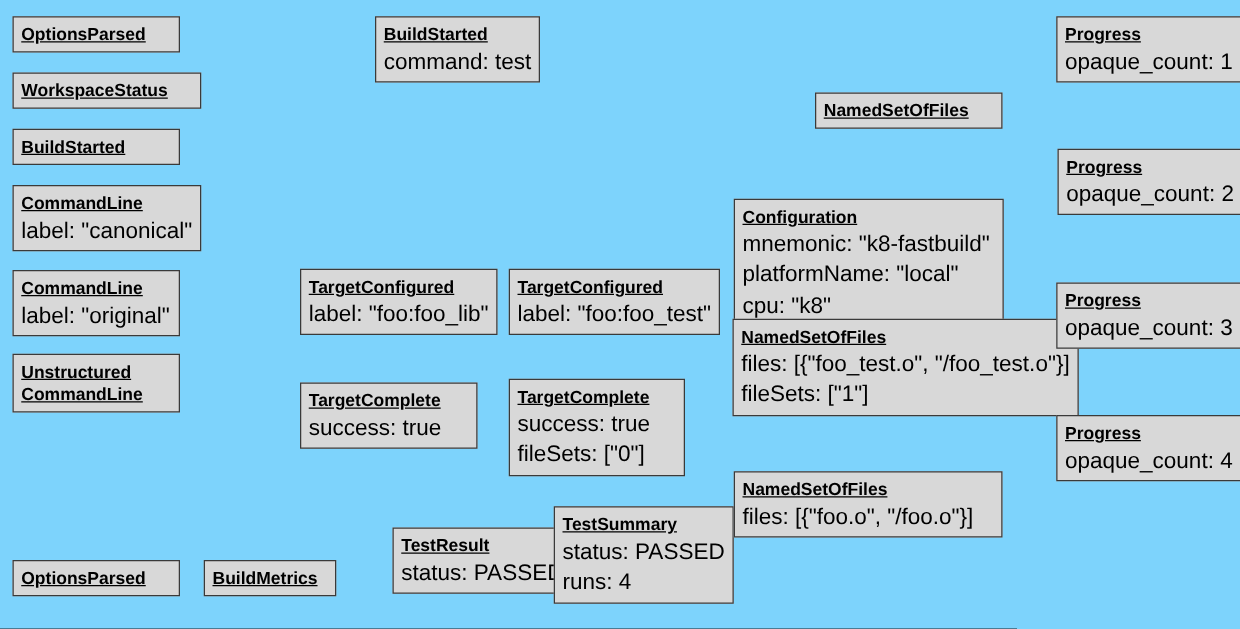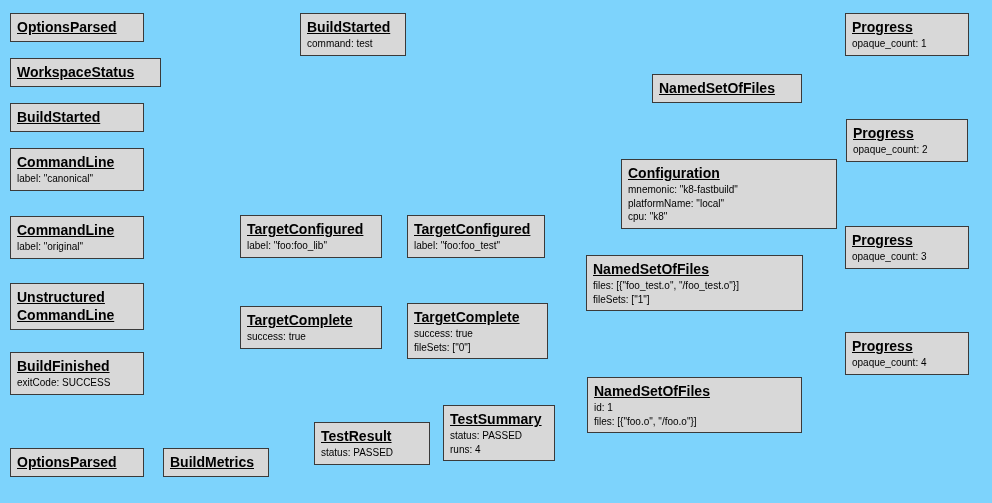--- a/index.html
+++ b/index.html
@@ -26,21 +26,21 @@
   }
   .node-title {
     font-size: 14px;
     font-weight: bold;
     text-decoration: underline;
     line-height: 1.3;
     white-space: pre-line;
     margin-bottom: 1px;
   }
   .node-prop {
-    font-size: 10px;
+    font-size: 18px;
     line-height: 1.35;
     white-space: nowrap;
   }
 </style>
 </head>
 <body>
 
 <div class="canvas">
 
   <div class="node" style="left:10px; top:13px; min-width:134px">
@@ -63,24 +63,20 @@
   <div class="node" style="left:10px; top:216px; min-width:134px">
     <div class="node-title">CommandLine</div>
     <div class="node-prop">label: "original"</div>
   </div>
 
   <div class="node" style="left:10px; top:283px; min-width:134px">
     <div class="node-title">Unstructured
 CommandLine</div>
   </div>
 
-  <div class="node" style="left:10px; top:352px; min-width:134px">
-    <div class="node-title">BuildFinished</div>
-    <div class="node-prop">exitCode: SUCCESS</div>
-  </div>
 
   <div class="node" style="left:10px; top:448px; min-width:134px">
     <div class="node-title">OptionsParsed</div>
   </div>
 
   <div class="node" style="left:163px; top:448px; min-width:106px">
     <div class="node-title">BuildMetrics</div>
   </div>
 
   <div class="node" style="left:300px; top:13px; min-width:106px">
@@ -118,36 +114,35 @@
   <div class="node" style="left:443px; top:405px; min-width:112px">
     <div class="node-title">TestSummary</div>
     <div class="node-prop">status: PASSED</div>
     <div class="node-prop">runs: 4</div>
   </div>
 
   <div class="node" style="left:652px; top:74px; min-width:150px">
     <div class="node-title">NamedSetOfFiles</div>
   </div>
 
-  <div class="node" style="left:621px; top:159px; min-width:216px">
+  <div class="node" style="left:587px; top:159px; min-width:216px">
     <div class="node-title">Configuration</div>
     <div class="node-prop">mnemonic: "k8-fastbuild"</div>
     <div class="node-prop">platformName: "local"</div>
     <div class="node-prop">cpu: "k8"</div>
   </div>
 
   <div class="node" style="left:586px; top:255px; min-width:217px">
     <div class="node-title">NamedSetOfFiles</div>
     <div class="node-prop">files: [{"foo_test.o", "/foo_test.o"}]</div>
     <div class="node-prop">fileSets: ["1"]</div>
   </div>
 
   <div class="node" style="left:587px; top:377px; min-width:215px">
     <div class="node-title">NamedSetOfFiles</div>
-    <div class="node-prop">id: 1</div>
     <div class="node-prop">files: [{"foo.o", "/foo.o"}]</div>
   </div>
 
   <div class="node" style="left:845px; top:13px; min-width:124px">
     <div class="node-title">Progress</div>
     <div class="node-prop">opaque_count: 1</div>
   </div>
 
   <div class="node" style="left:846px; top:119px; min-width:122px">
     <div class="node-title">Progress</div>

